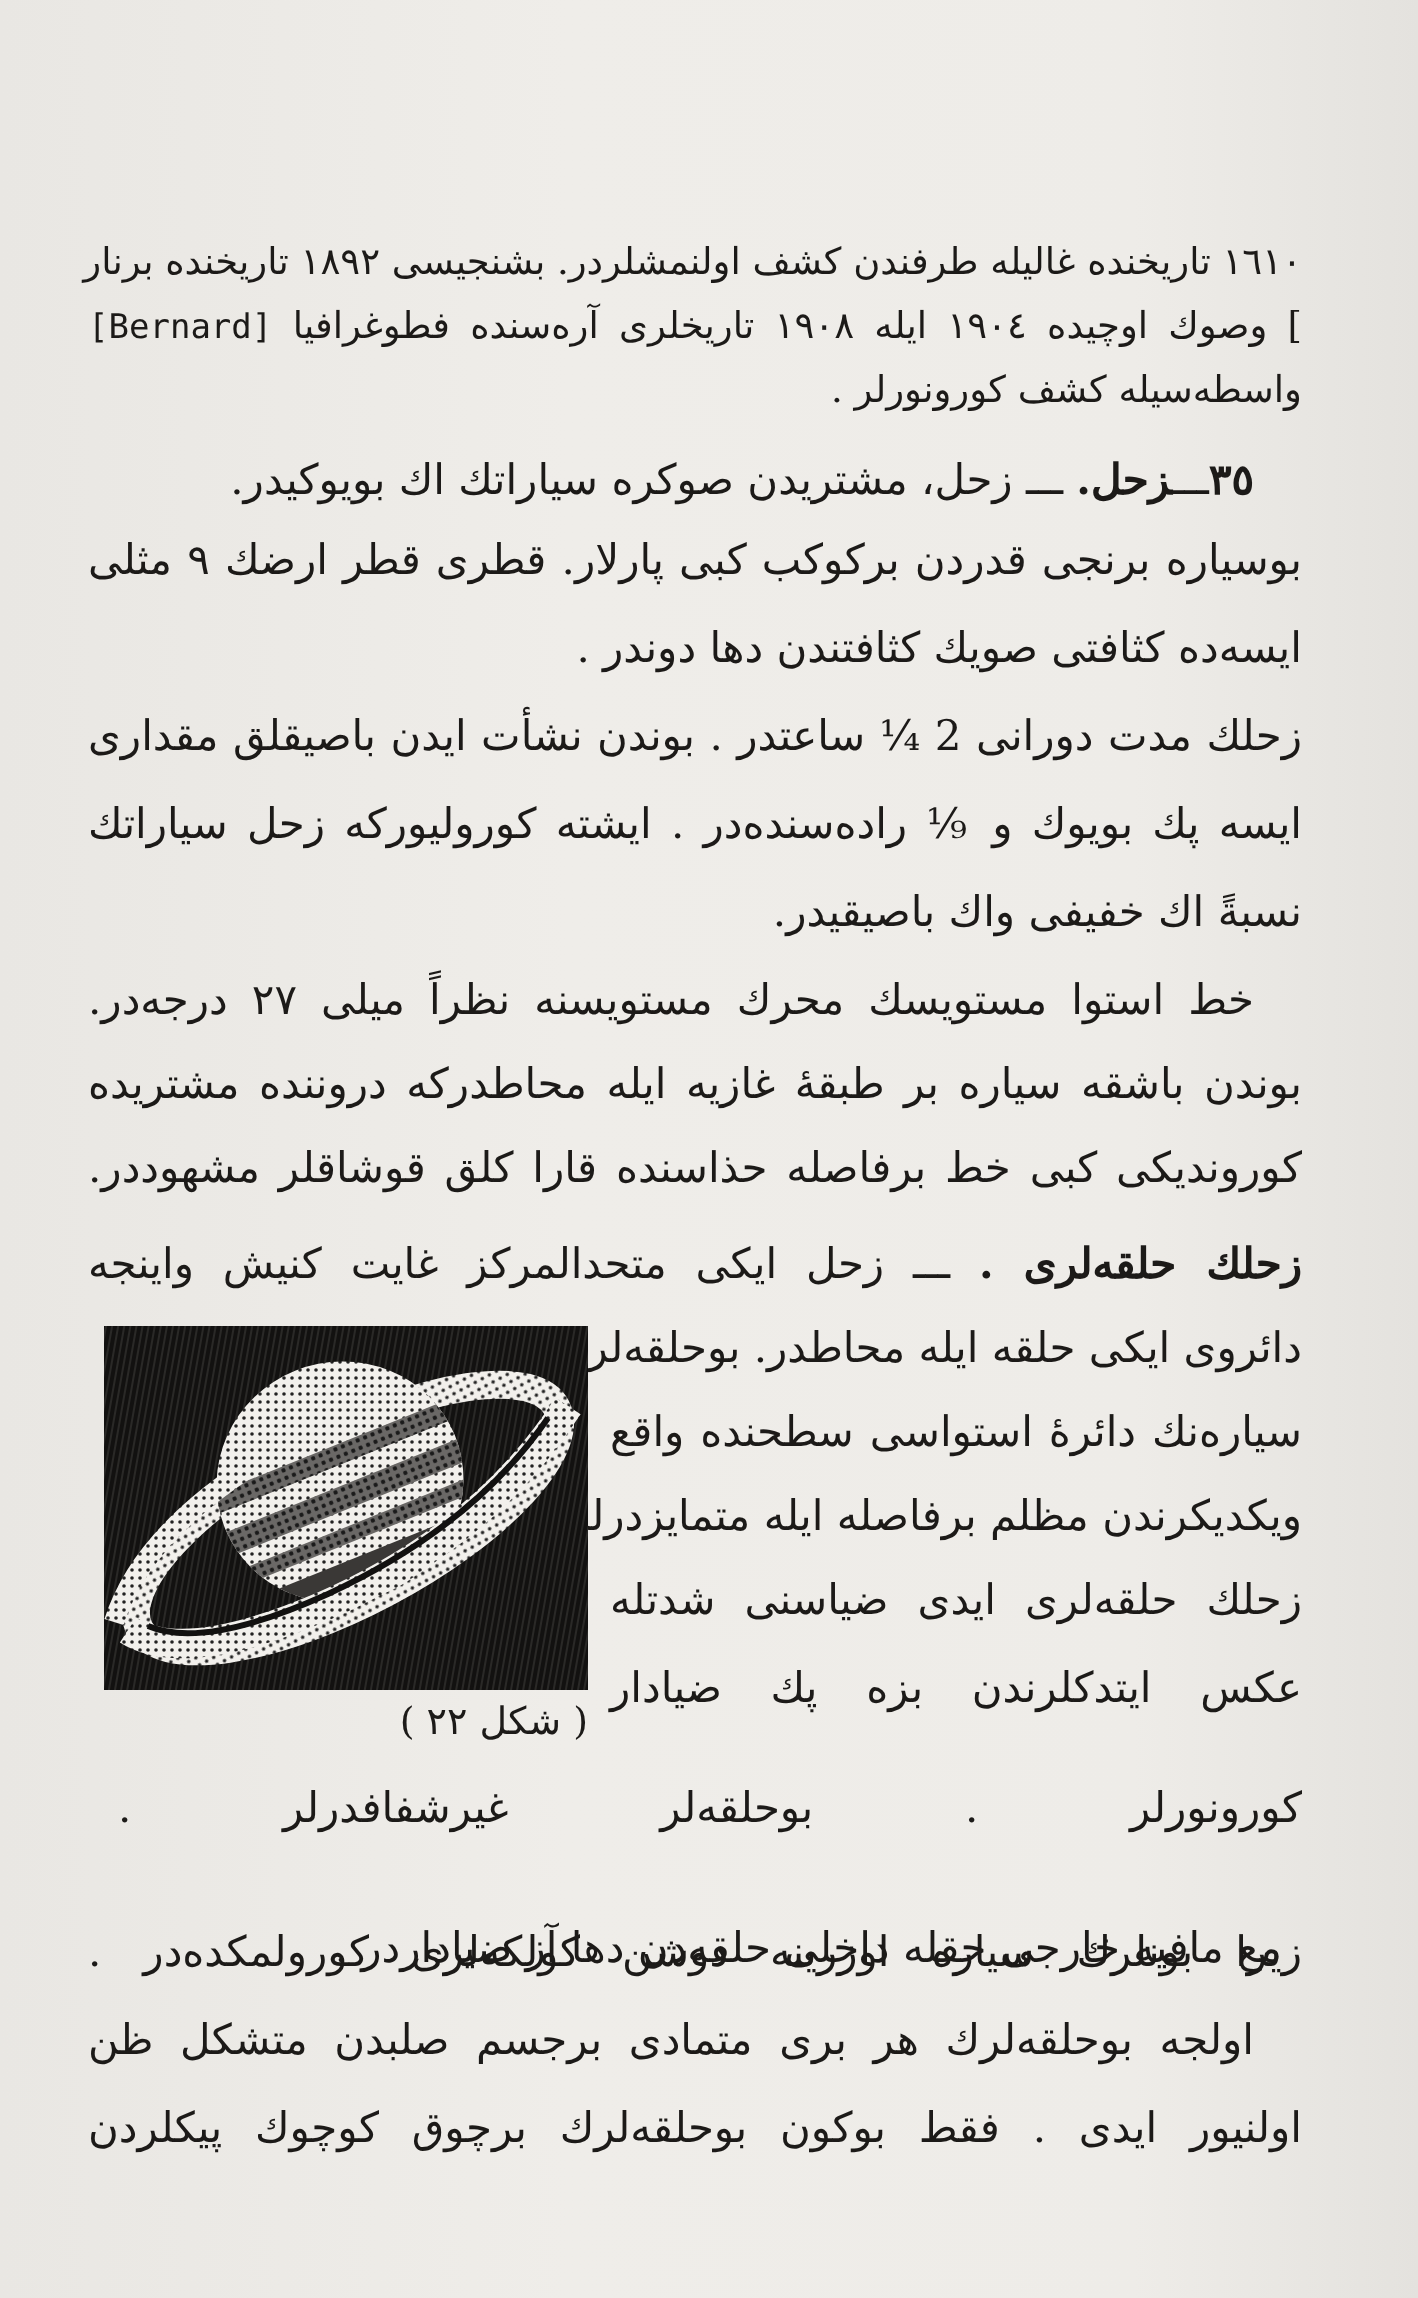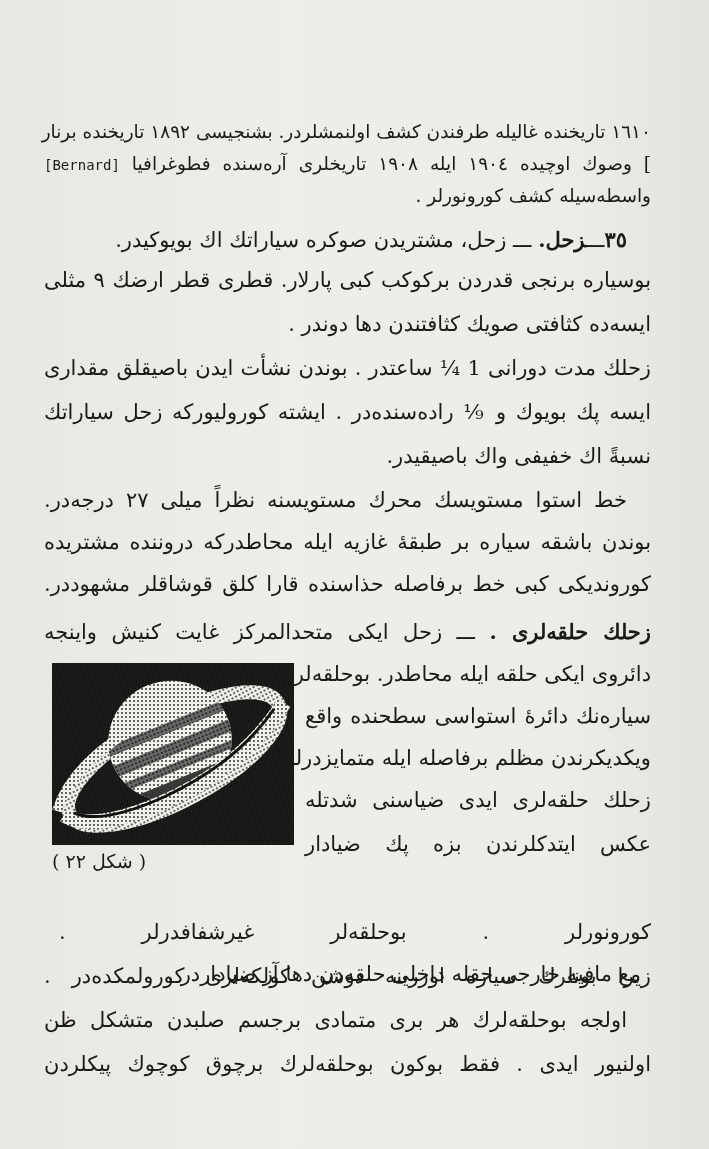--- a/index.html
+++ b/index.html
@@ -76,69 +76,69 @@
     height: 182px;
     background: #151413;
     overflow: hidden;
   }
   .figure svg { display: block; }
   .caption {
     position: absolute;
     left: 52px;
     width: 242px;
     top: 846px;
-    text-align: left;
+    text-align: right;
     direction: rtl;
     font-size: 19px;
     line-height: 30px;
   }
   .latin {
     direction: ltr;
     unicode-bidi: embed;
     font-family: "DejaVu Sans Mono", "Liberation Mono", monospace;
-    font-size: 14px;
+    font-size: 17px;
   }
 </style>
 </head>
 <body>
 
 <div class="page">
 
 
   <div class="line small" style="top:114px;">١٦١٠ تاریخنده غالیله طرفندن کشف اولنمشلردر. بشنجیسی ١٨٩٢ تاریخنده برنار</div>
   <div class="line small" style="top:146px;"><span>] وصوك اوچیده ١٩٠٤ ایله ١٩٠٨ تاریخلری آره‌سنده فطوغرافیا</span> <span class="latin">[<span>Bernard</span>]</span></div>
   <div class="line small last" style="top:178px;">واسطه‌سیله کشف کورونورلر .</div>
 
   <div class="line" style="top:222px; right:82px; text-align-last:right;">
     <b class="head">٣٥</b><span>ـــ</span><b class="head">زحل.</b>
     <span>ـــ</span>
     <span>زحل، مشتریدن صوکره سیاراتك اك بویوکیدر.</span>
   </div>
   <div class="line" style="top:262px;">بوسیاره برنجی قدردن برکوکب کبی پارلار. قطری قطر ارضك ٩ مثلی</div>
   <div class="line last" style="top:306px;">ایسه‌ده کثافتی صویك کثافتندن دها دوندر .</div>
 
-  <div class="line" style="top:350px;">زحلك مدت دورانی 1 ¼ ساعتدر . بوندن نشأت ایدن باصیقلق مقداری</div>
+  <div class="line" style="top:350px;">زحلك مدت دورانی 2 ¼ ساعتدر . بوندن نشأت ایدن باصیقلق مقداری</div>
   <div class="line" style="top:394px;">ایسه پك بویوك و ⅑ راده‌سنده‌در . ایشته کورولیورکه زحل سیاراتك</div>
   <div class="line last" style="top:438px;">نسبةً اك خفیفی واك باصیقیدر.</div>
 
   <div class="line" style="top:482px; right:82px;">خط استوا مستویسك محرك مستویسنه نظراً میلی ٢٧ درجه‌در.</div>
   <div class="line" style="top:524px;">بوندن باشقه سیاره بر طبقهٔ غازیه ایله محاطدرکه دروننده مشتریده</div>
   <div class="line" style="top:566px;">کوروندیکی کبی خط برفاصله حذاسنده قارا کلق قوشاقلر مشهوددر.</div>
 
   <div class="line" style="top:614px;">
     <b class="head">زحلك حلقه‌لری .</b>
     <span>ـــ</span>
     <span>زحل ایکی متحدالمرکز غایت کنیش واینجه</span>
   </div>
   <div class="line narrow" style="top:656px;">دائروی ایکی حلقه ایله محاطدر. بوحلقه‌لر</div>
   <div class="line narrow" style="top:698px;">سیاره‌نك دائرهٔ استواسی سطحنده واقع</div>
   <div class="line narrow" style="top:740px;">ویکدیکرندن مظلم برفاصله ایله متمایزدرلر.</div>
   <div class="line narrow" style="top:782px;">زحلك حلقه‌لری ایدی ضیاسنی شدتله</div>
   <div class="line narrow" style="top:826px;">عکس ایتدکلرندن بزه پك ضیادار</div>
-  <div class="line" style="top:914px;margin-left:15px;">کورونورلر . بوحلقه‌لر غیرشفافدرلر .</div>
+  <div class="line" style="top:886px;margin-left:15px;">کورونورلر . بوحلقه‌لر غیرشفافدرلر .</div>
 
   <div class="figure">
     <svg width="242" height="182" viewBox="0 0 242 182">
       <defs>
         <pattern id="dots" width="4" height="4" patternUnits="userSpaceOnUse">
           <rect width="4" height="4" fill="#f2f0ec"></rect>
           <circle cx="2" cy="2" r="0.9" fill="#222"></circle>
         </pattern>
         <pattern id="dotsDark" width="4" height="4" patternUnits="userSpaceOnUse">
           <rect width="4" height="4" fill="#6a6866"></rect>

